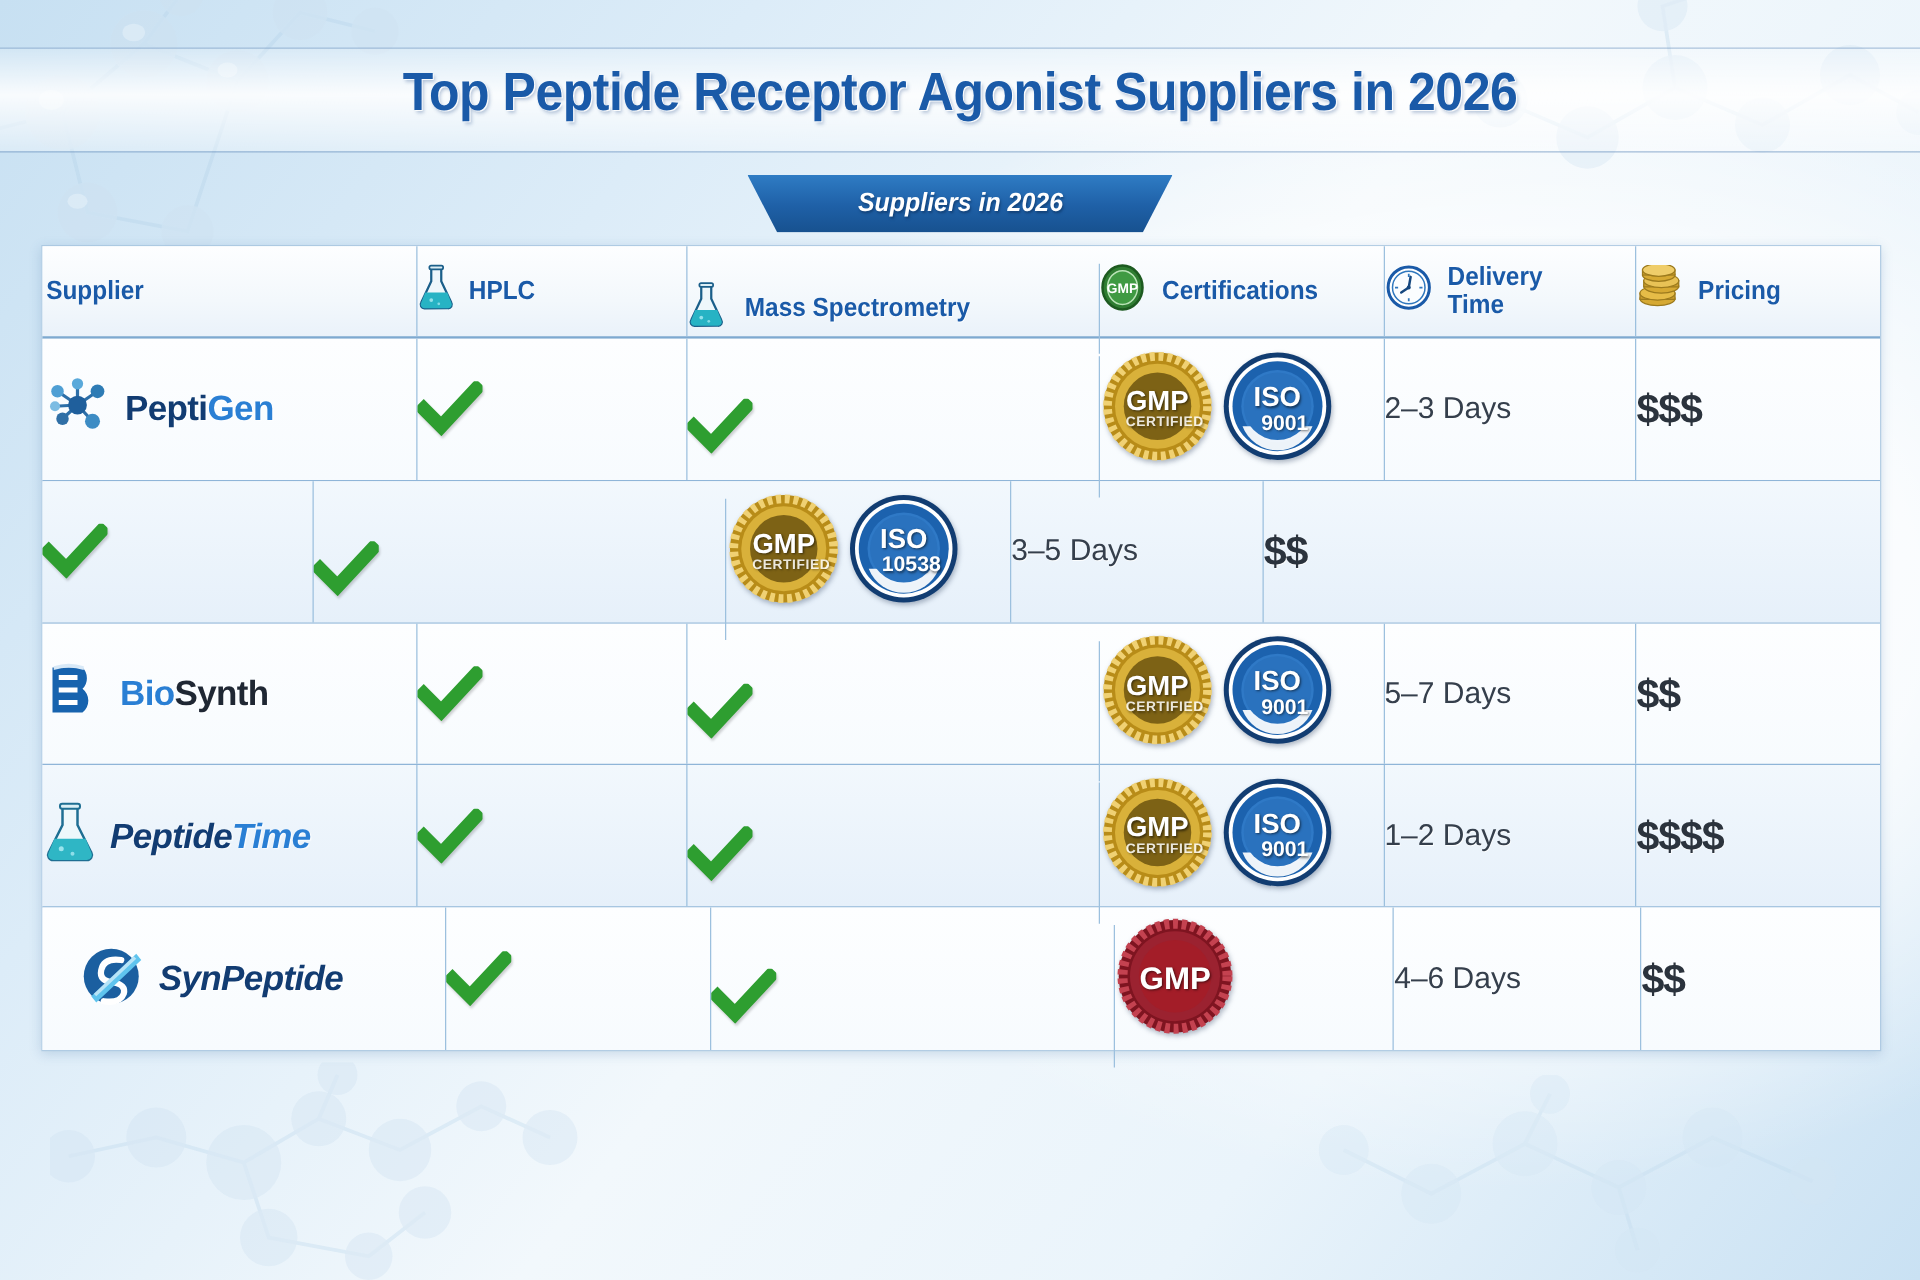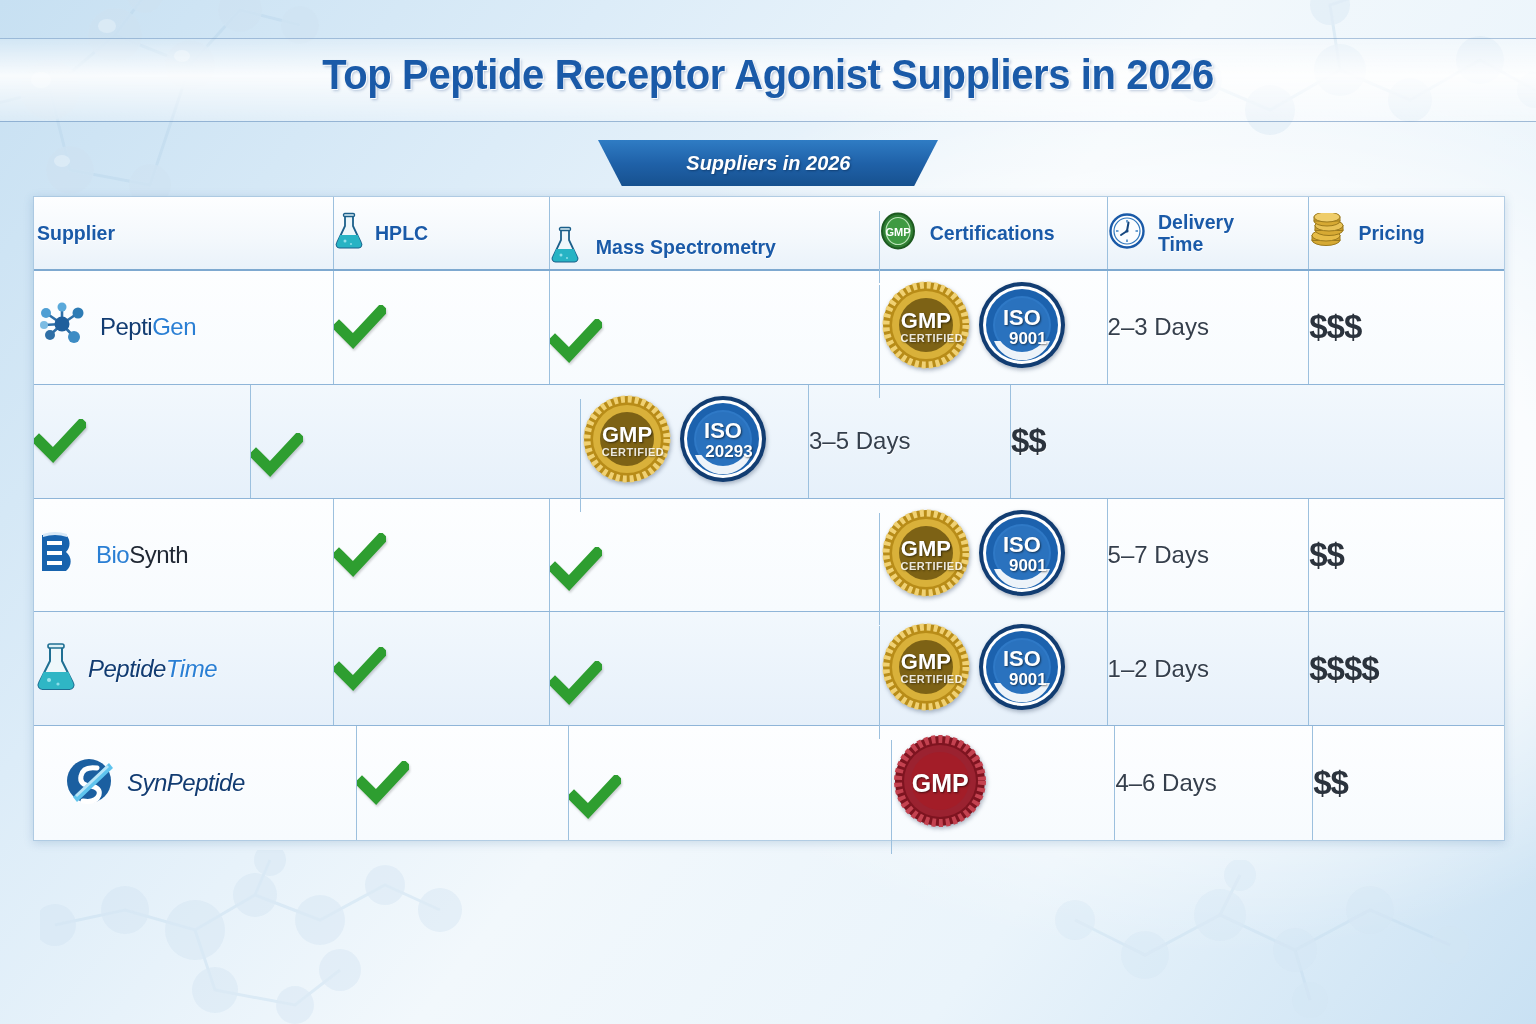--- a/index.html
+++ b/index.html
@@ -102,21 +102,21 @@
     font-size: 21px; font-weight: bold; color: #1a5aa8;
     text-shadow: .5px .5px 0 rgba(255,255,255,.9);
     transform: scaleX(.93);
     line-height: 1.05;
   }
   .head-inner { display: flex; align-items: center; gap: 9px; }
 
   
   .logo-row { display: flex; align-items: center; gap: 10px; }
   .logo-text {
-    font-size: 24px; font-weight: normal; letter-spacing: -0.5px;
+    font-size: 28px; font-weight: bold; letter-spacing: -0.5px;
     text-shadow: 1px 1px 1px rgba(255,255,255,.8);
     white-space: nowrap;
   }
   .lt-dark  { color: #123c72; }
   .lt-light { color: #2a7fd4; }
   .lt-black { color: #1f2733; }
   .italic   { font-style: italic; }
 
   
   .check { filter: drop-shadow(1px 2px 1px rgba(0,0,0,.18)); }
@@ -452,21 +452,21 @@
           <svg width="92" height="92" viewBox="0 0 92 92">
             <circle cx="46" cy="46" r="43" fill="#123d72"></circle>
             <circle cx="46" cy="46" r="39" fill="#ffffff"></circle>
             <circle cx="46" cy="46" r="36" fill="#1c62ae"></circle>
             <circle cx="46" cy="46" r="29" fill="#2f79c6"></circle>
             <path d="M18 62 a30 30 0 0 0 56 0 z" fill="#ffffff" opacity=".92"></path>
             <circle cx="46" cy="46" r="27" fill="#2a72be"></circle>
           </svg>
           <span class="badge-txt">
             <span class="badge-main">ISO</span>
-            <span class="badge-sub">20293</span>
+            <span class="badge-sub">10538</span>
           </span>
         </span>
       </div>
     </div>
     <div class="cell c-delivery">
       <span class="val-delivery">3–5 Days</span>
     </div>
     <div class="cell c-pricing last">
       <span class="val-pricing">$$</span>
     </div>

